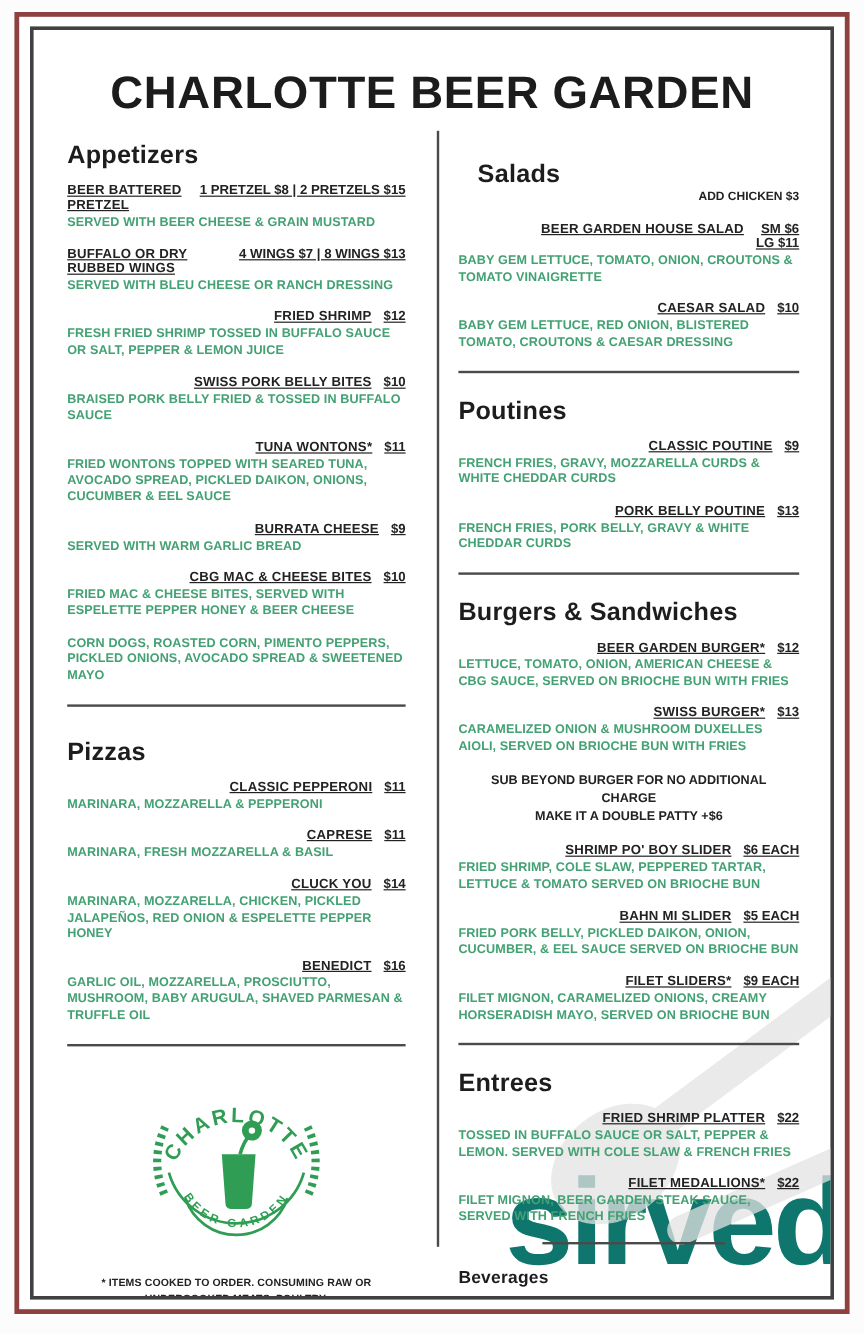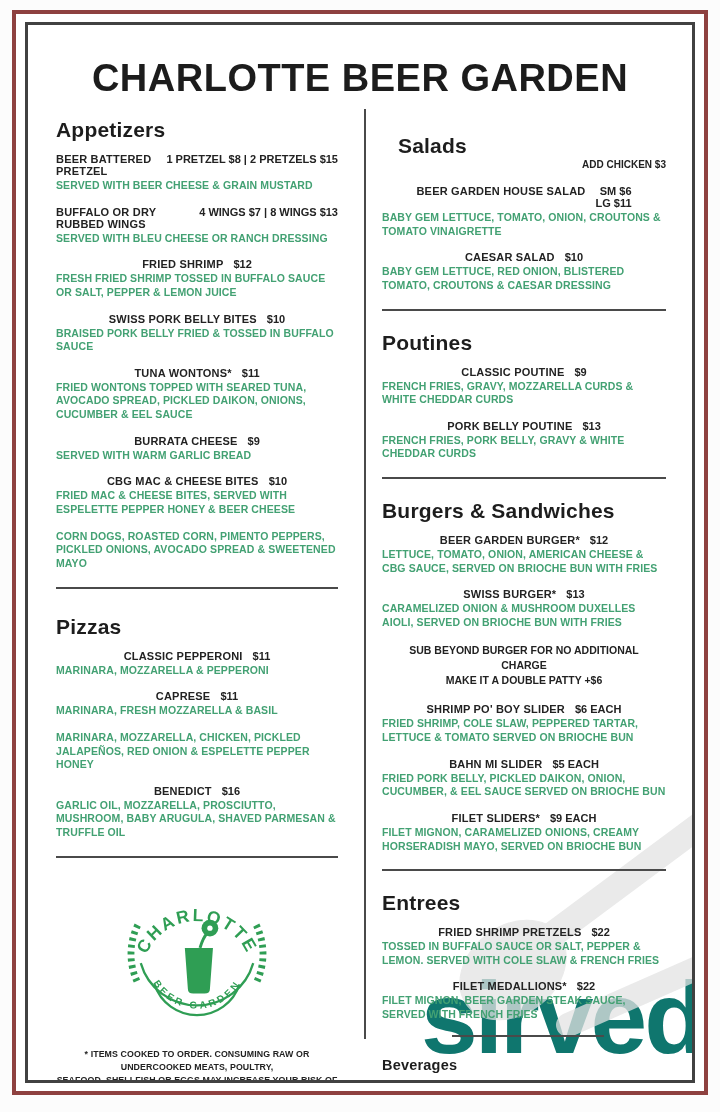--- a/index.html
+++ b/index.html
@@ -19,21 +19,21 @@
   .col { width:50%; }
   .col-left  { padding:4px 22px 0 4px; }
   .col-right { padding:4px 2px 0 22px; }
 
   h2.sec { font-size:21px; font-weight:700; letter-spacing:.2px; color:#1d1d1d; margin:0 0 11px; }
   .sec-row { display:flex; justify-content:space-between; align-items:flex-end; margin-bottom:11px; }
   .sec-row h2.sec { margin:16px; }
   .sec-note { font-size:10px; font-weight:700; padding-bottom:4px; }
 
   .item { margin-bottom:13px; }
-  .row { display:flex; justify-content:center; gap:10px; }
+  .row { display:flex; justify-content:flex-end; gap:10px;text-decoration:underline; }
   .iname { font-size:11px; font-weight:700; letter-spacing:.2px; }
   .iprice { font-size:11px; font-weight:700; text-align:right; white-space:pre-line; flex-shrink:0; }
   .idesc { color:#43a173; font-size:10.5px; font-weight:700; line-height:1.3; margin-top:2px; letter-spacing:.1px; }
 
   .hr { border:none; border-top:2px solid #4a4a4a; margin:16px 0 20px; }
   .hr-short { border:none; border-top:2px solid #4a4a4a; width:152px; margin:6px 0 20px 70px; }
   .note { text-align:center; font-size:10.5px; font-weight:700; white-space:pre-line; line-height:1.45; margin:2px 13px 15px; }
 
   .bev h2.sec { font-size:14.5px; margin-bottom:23px; }
   .bev-cols { display:flex; }
@@ -154,20 +154,24 @@
 
                   <div class="item">
                     <div class="row">
                       <span class="iname">CAPRESE</span>
                       <span class="iprice">$11</span>
                     </div>
                     <div class="idesc">MARINARA, FRESH MOZZARELLA &amp; BASIL</div>
                   </div>
 
                   <div class="item">
+                    <div class="row">
+                      <span class="iname">CLUCK YOU</span>
+                      <span class="iprice">$14</span>
+                    </div>
                     <div class="idesc">MARINARA, MOZZARELLA, CHICKEN, PICKLED JALAPEÑOS, RED ONION &amp; ESPELETTE PEPPER HONEY</div>
                   </div>
 
                   <div class="item">
                     <div class="row">
                       <span class="iname">BENEDICT</span>
                       <span class="iprice">$16</span>
                     </div>
                     <div class="idesc">GARLIC OIL, MOZZARELLA, PROSCIUTTO, MUSHROOM, BABY ARUGULA, SHAVED PARMESAN &amp; TRUFFLE OIL</div>
                   </div>
@@ -311,21 +315,21 @@
             </section>
 
             <hr class="hr">
 
             <section>
               <h2 class="sec">Entrees</h2>
               <div>
 
                   <div class="item">
                     <div class="row">
-                      <span class="iname">FRIED SHRIMP PRETZELS</span>
+                      <span class="iname">FRIED SHRIMP PLATTER</span>
                       <span class="iprice">$22</span>
                     </div>
                     <div class="idesc">TOSSED IN BUFFALO SAUCE OR SALT, PEPPER &amp; LEMON.  SERVED WITH COLE SLAW &amp; FRENCH FRIES</div>
                   </div>
 
                   <div class="item">
                     <div class="row">
                       <span class="iname">FILET MEDALLIONS*</span>
                       <span class="iprice">$22</span>
                     </div>

